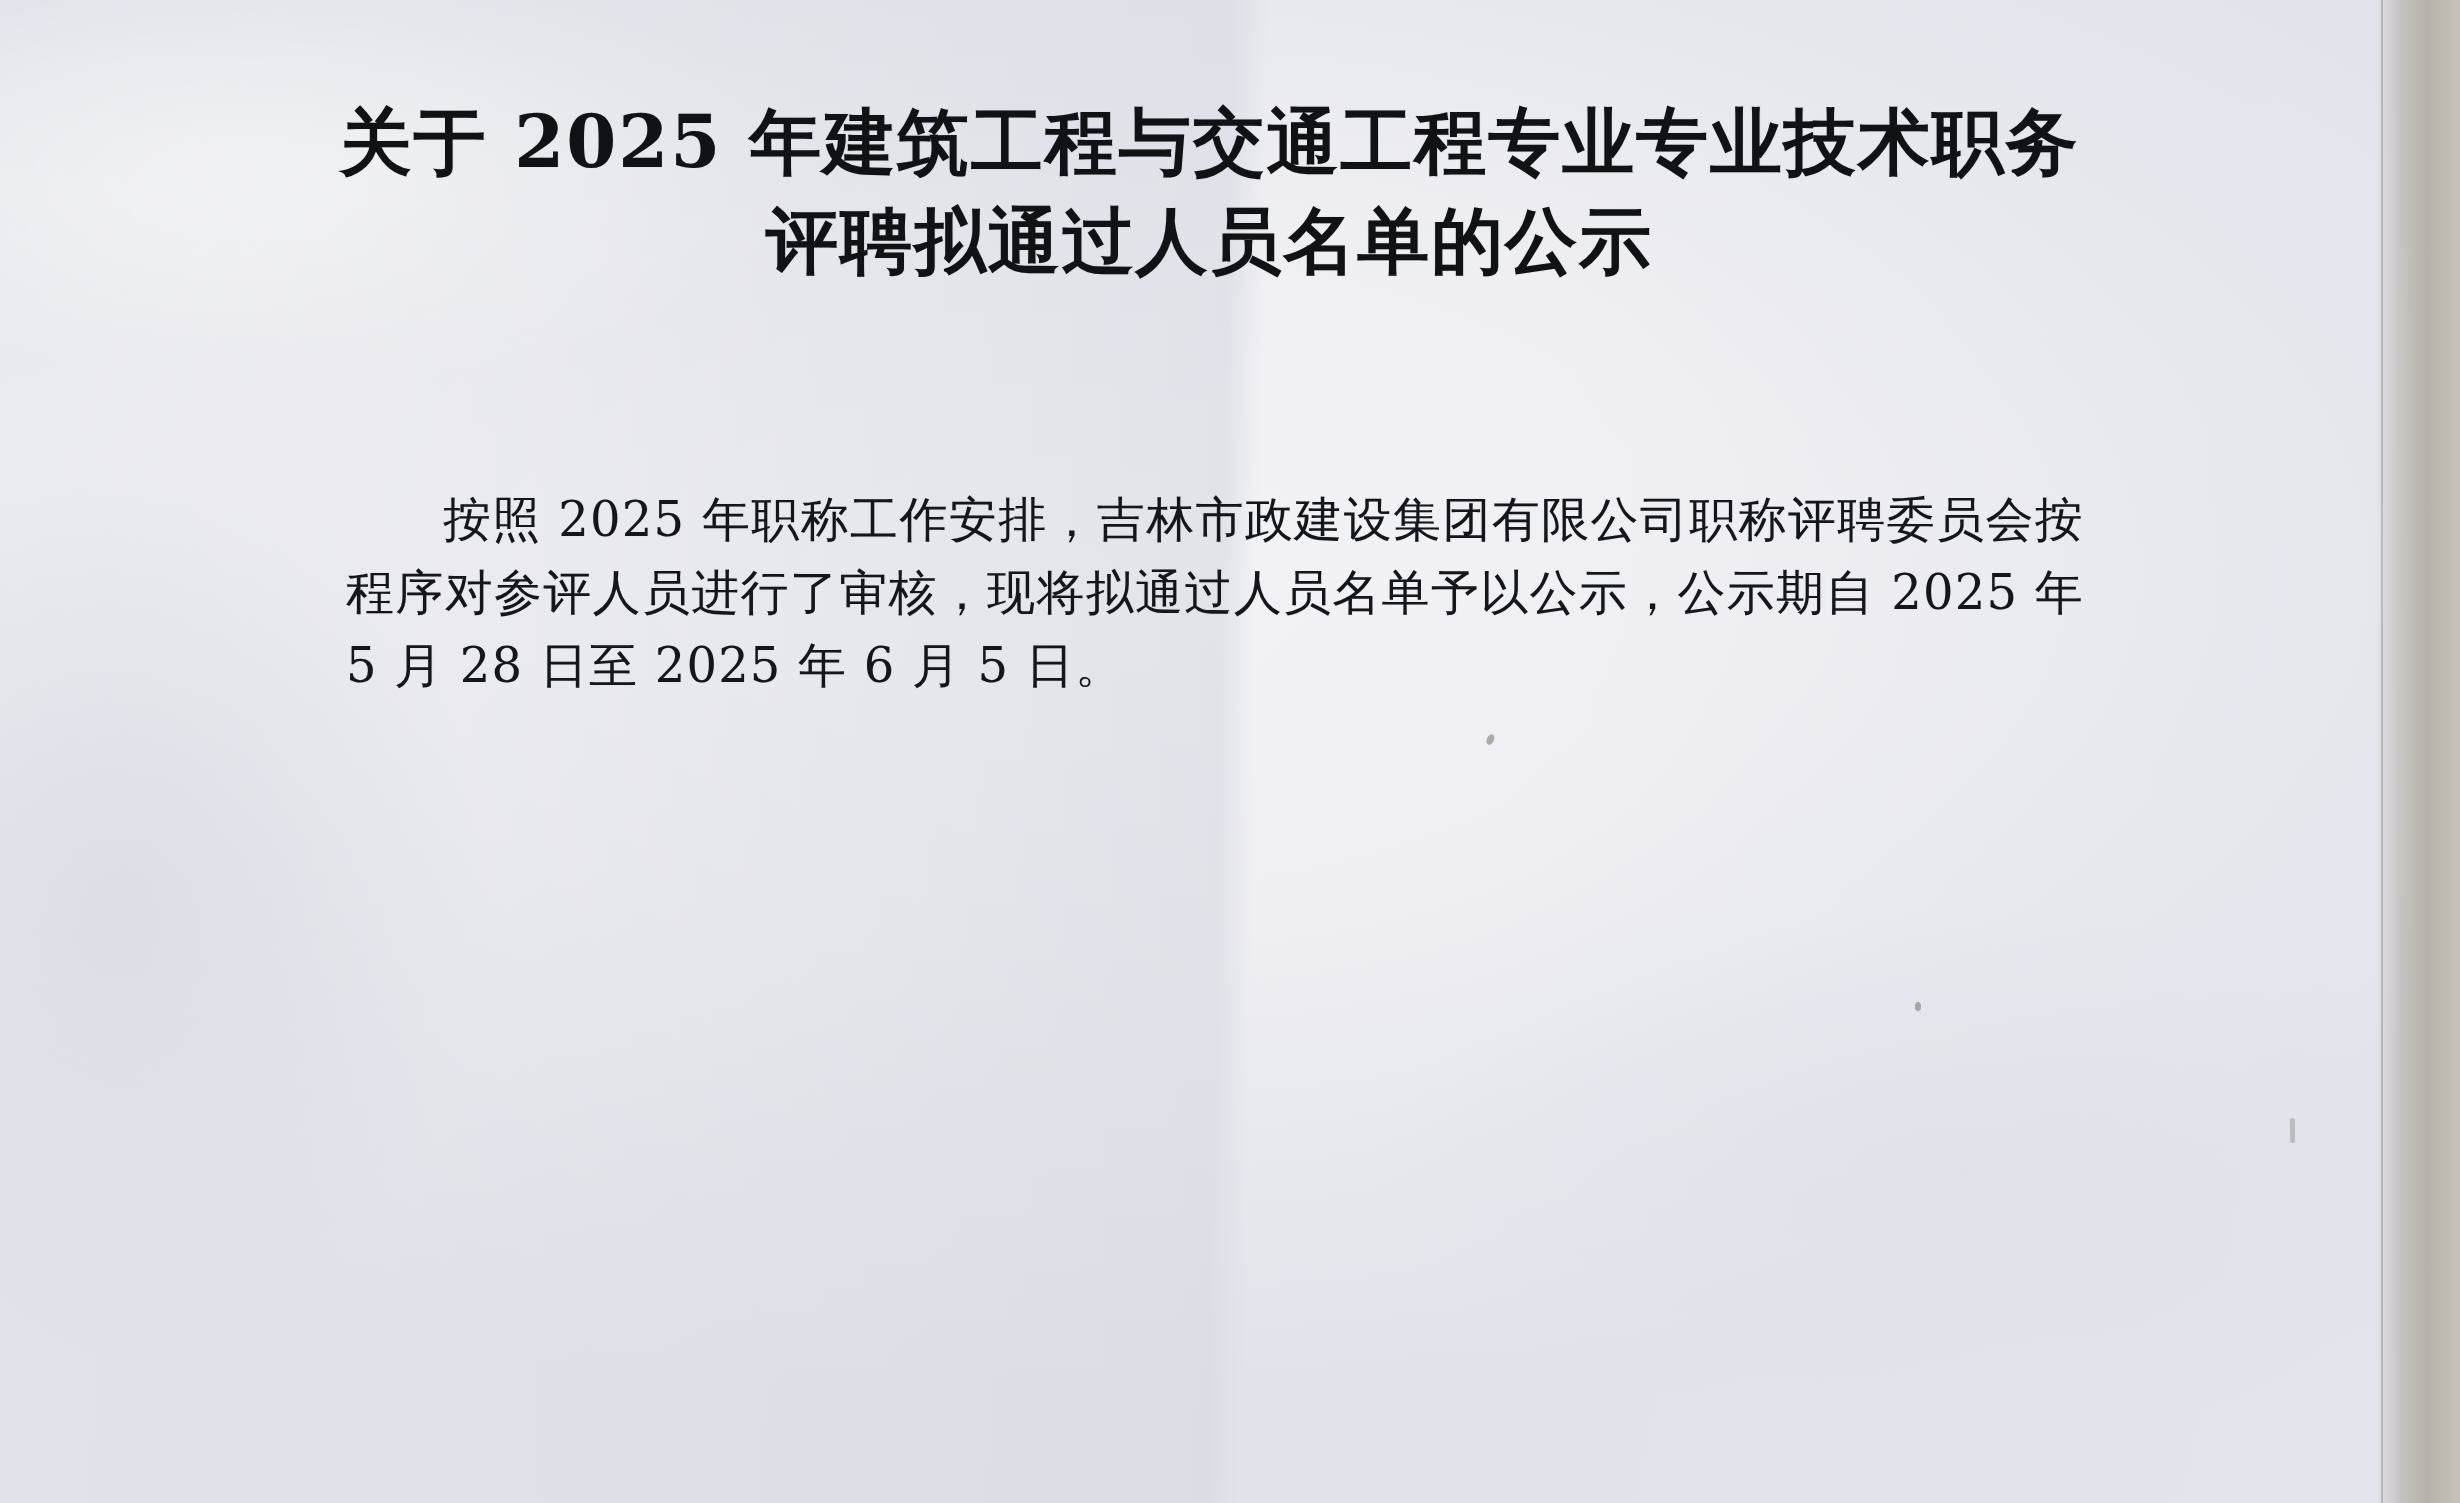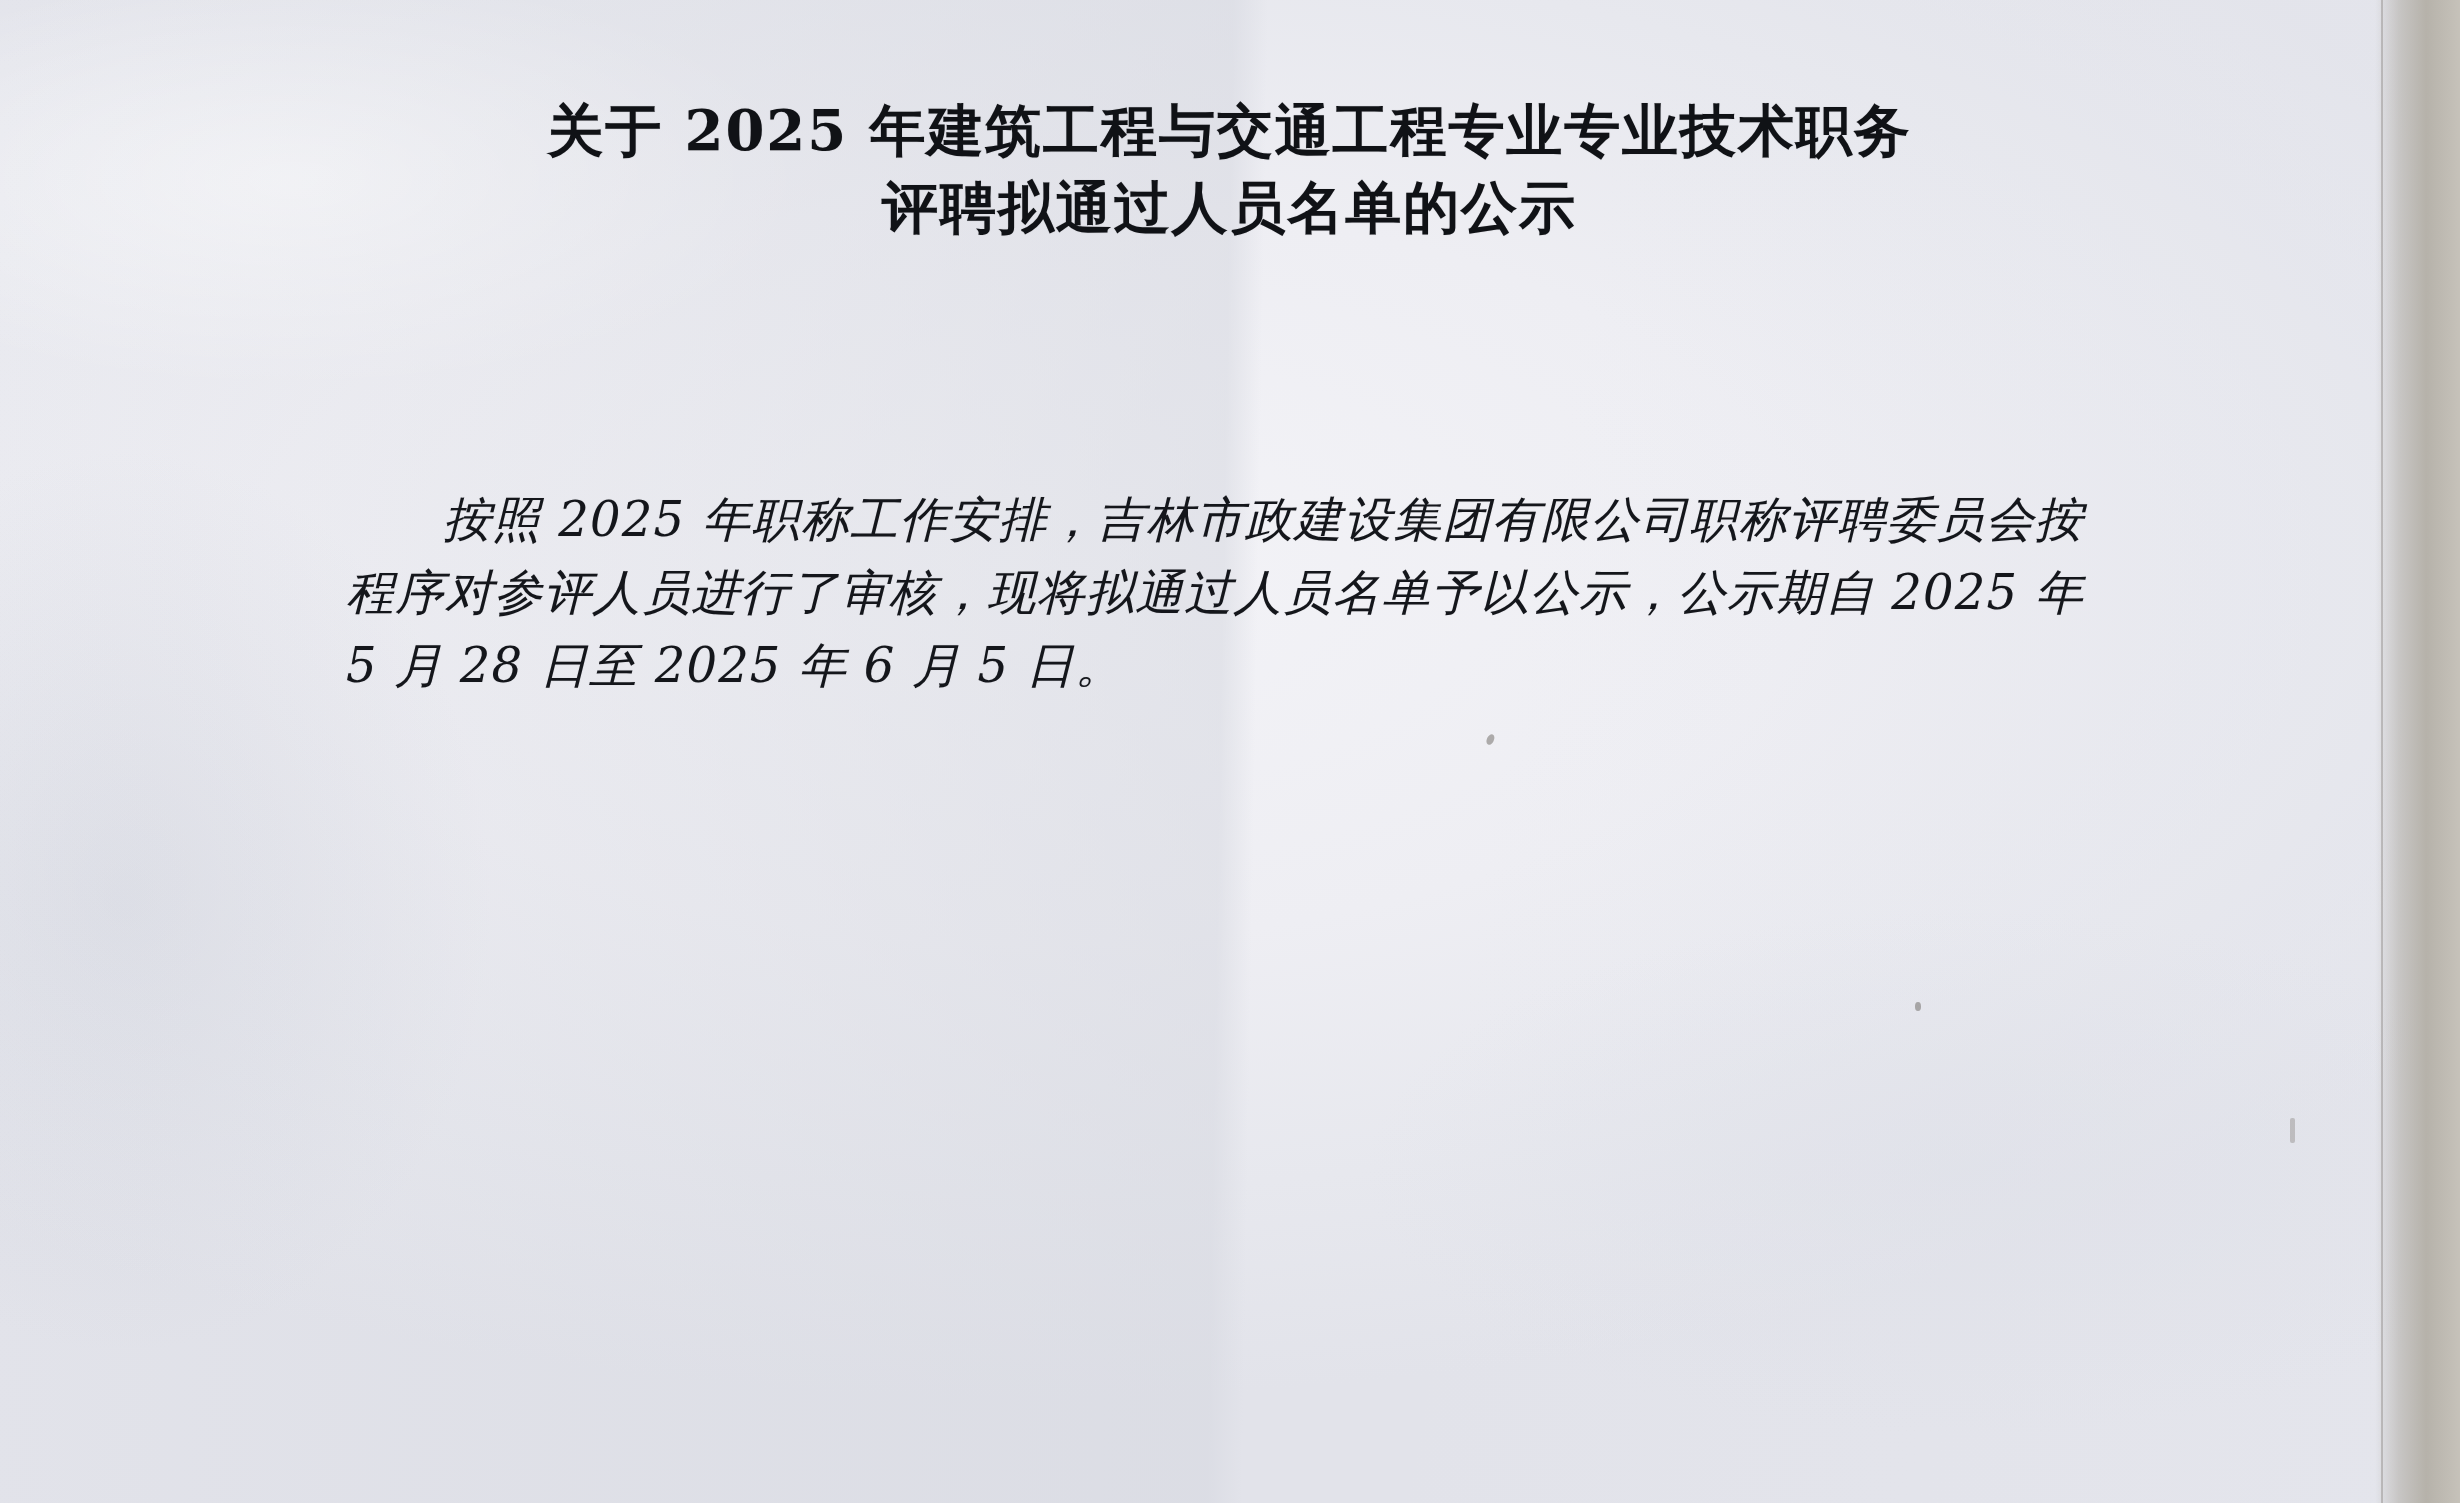--- a/index.html
+++ b/index.html
@@ -72,25 +72,25 @@
 
   
   .page {
     position: absolute;
     inset: 0;
     padding: 0;
     color: #16181c;
   }
   .doc-title {
     position: absolute;
-    left: 322px;
+    left: 302px;
     top: 92px;
     width: 1815px;
     text-align: center;
-    font-size: 56px;
+    font-size: 72px;
     font-weight: 700;
     line-height: 1.38;
     letter-spacing: 1.9px;
     color: #101216;
     text-shadow: 0 0 1px rgba(20,20,25,0.25);
   }
   .body-block {
     position: absolute;
     left: 346px;
     top: 483px;
@@ -99,21 +99,20 @@
   p.para {
     margin: 0 0 5.8px 0;
     font-size: 48px;
     line-height: 1.52;
     text-indent: 97px;
     text-align: justify;
     text-justify: inter-character;
     letter-spacing: 1.2px;
     color: #14161b;
     text-shadow: 0 0 1px rgba(20,20,25,0.18);
-    font-style: italic;
   }
   p.para:last-child { margin-bottom: 0; }
 </style>
 </head>
 <body>
 
 <div class="scan">
 
   <div class="crease"></div>
 

